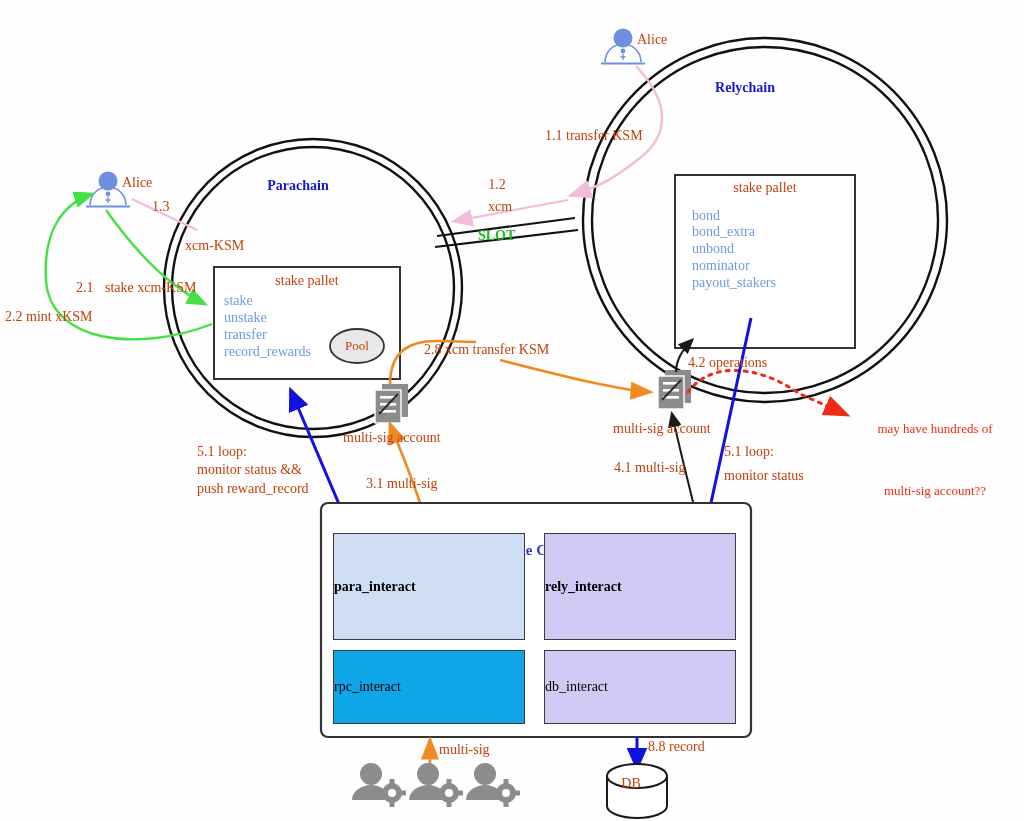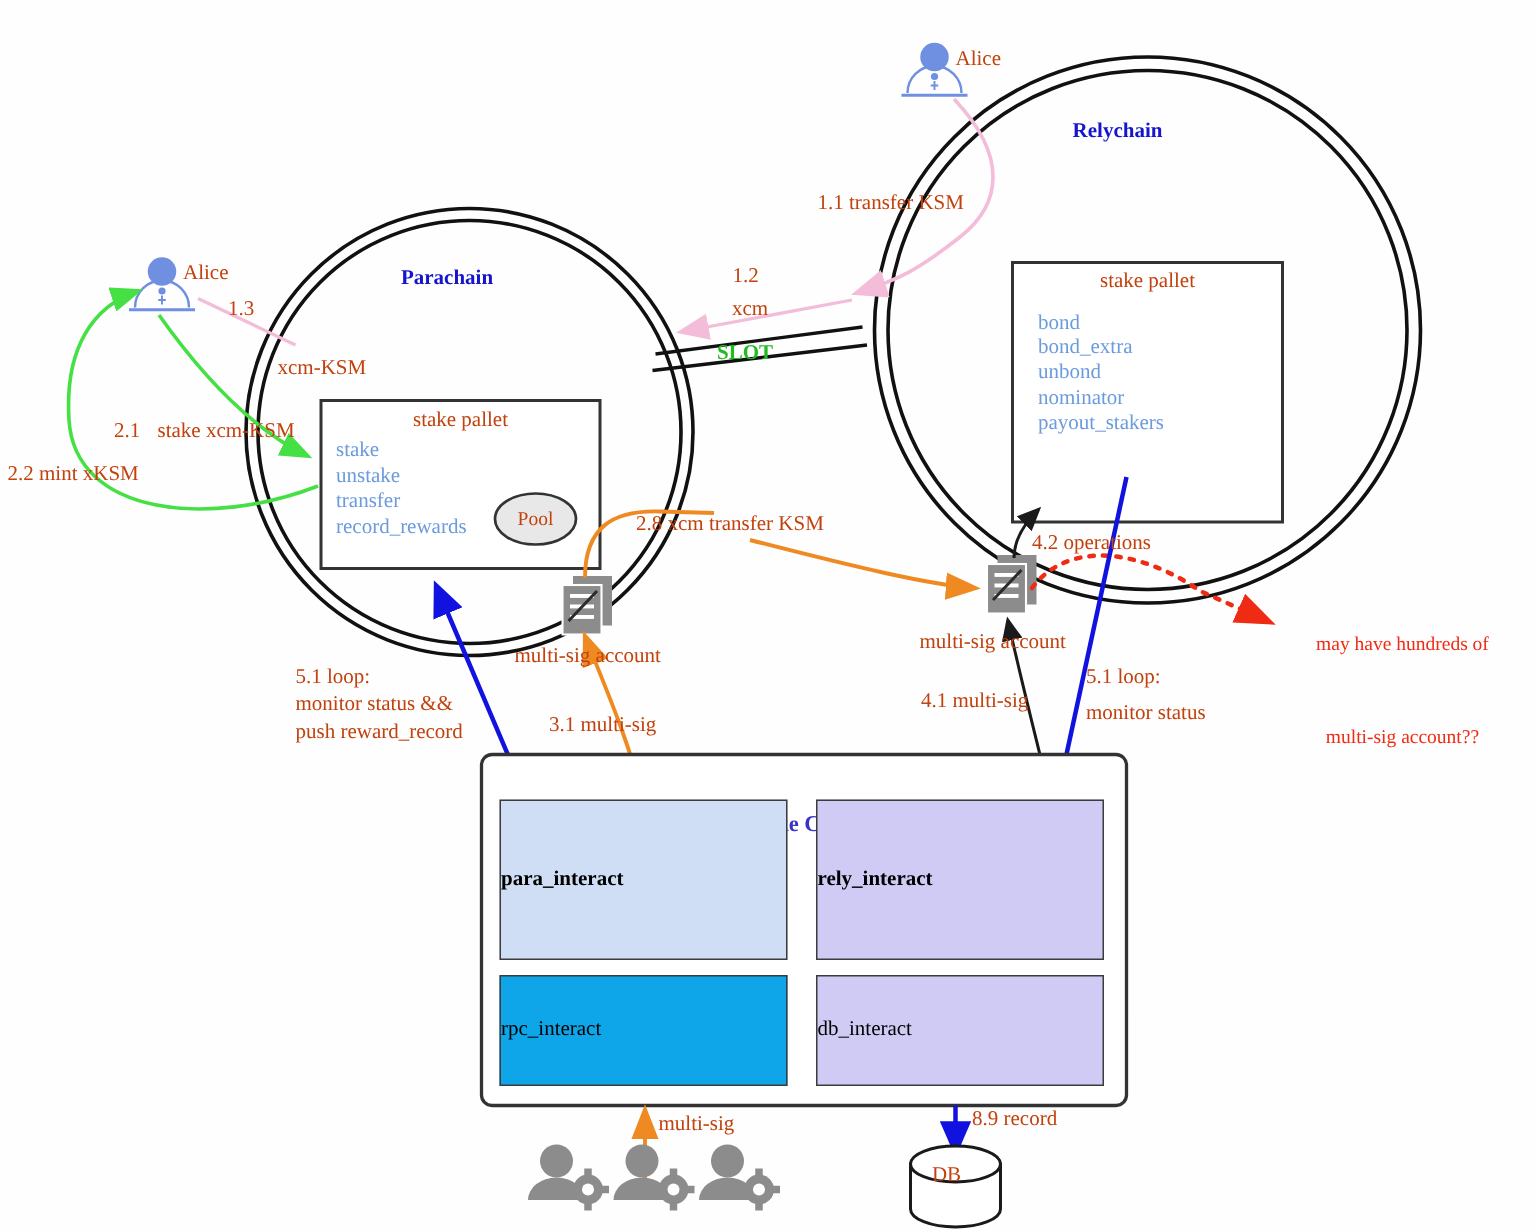--- a/index.html
+++ b/index.html
@@ -269,16 +269,16 @@
     <span class="mod-title-b">rely_interact</span>
   </div>
   <div class="box-mod" style="left:333px; top:650px; width:190px; height:72px; background:#0ea5e9;">
     <span class="mod-title-n">rpc_interact</span>
   </div>
   <div class="box-mod" style="left:544px; top:650px; width:190px; height:72px; background:#cfcbf5;">
     <span class="mod-title-n">db_interact</span>
   </div>
 
   <div class="lbl plain" style="left:439px; top:742px;">multi-sig</div>
-  <div class="lbl plain" style="left:648px; top:739px;">8.9 record</div>
+  <div class="lbl plain" style="left:648px; top:739px;">8.8 record</div>
   <div class="lbl db-label center" style="left:631px; top:776px;">DB</div>
 
 </div>
 
 </body></html>

